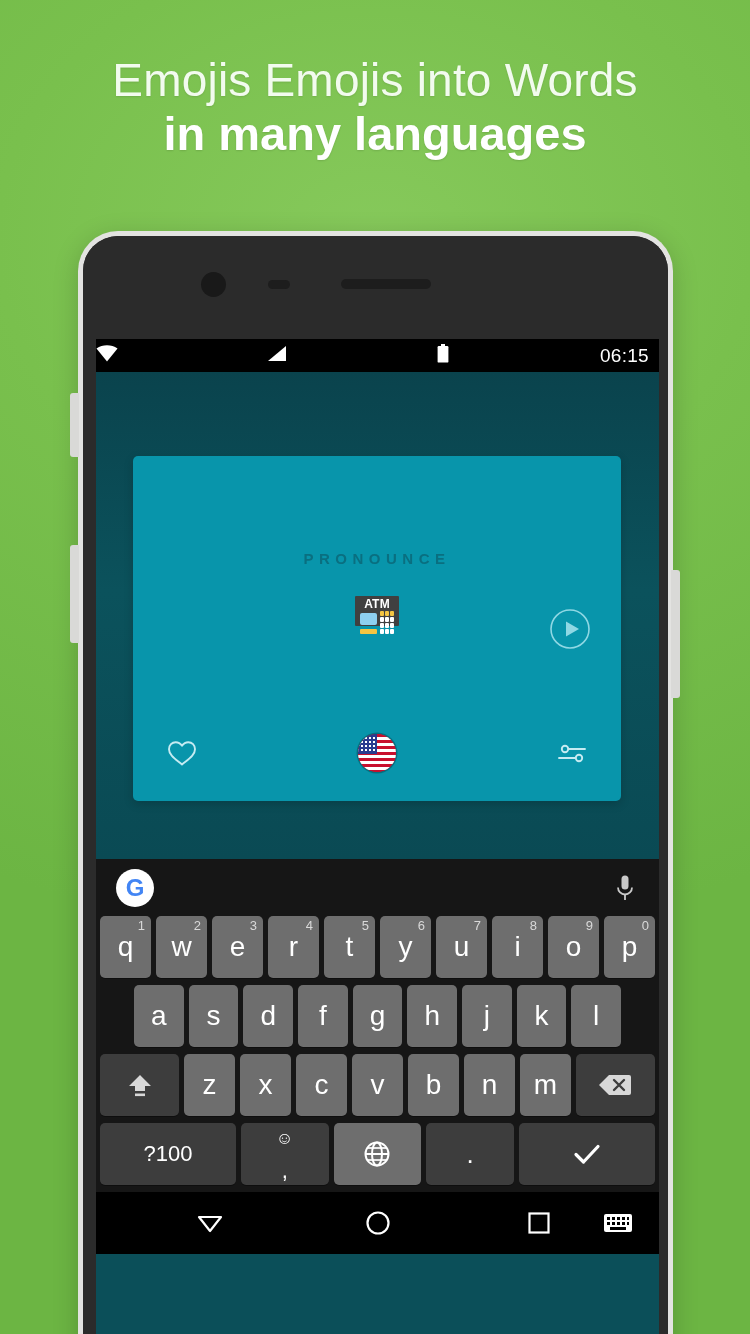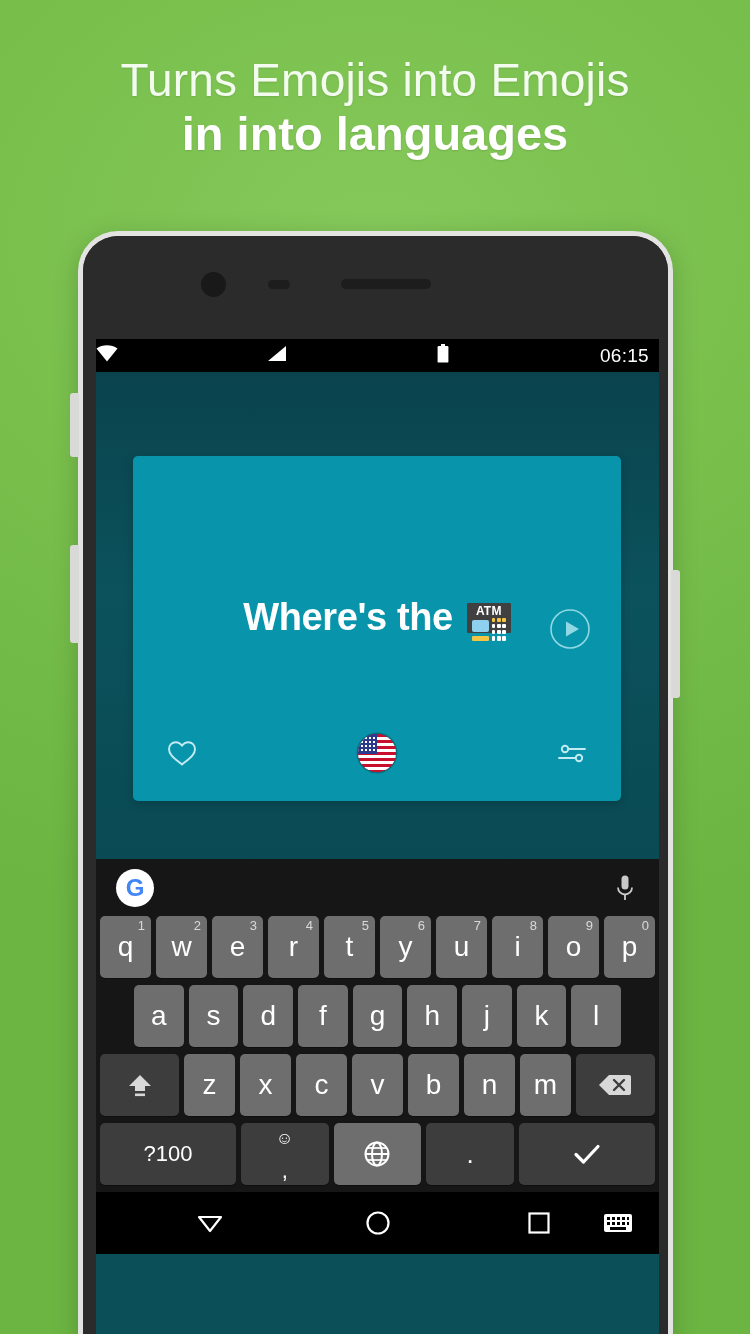--- a/index.html
+++ b/index.html
@@ -372,22 +372,22 @@
   #nav-keyboard-icon  { position:absolute; right: 26px; }
   #nav-bar { position: relative; }
   #nav-bar > * { display:flex; align-items:center; justify-content:center; }
 </style>
 </head>
 <body>
 
 <div id="promo-bg"></div>
 
 <div id="headline">
-  <span class="line1">Turns Emojis into Emojis</span>
-  <span class="line2">in into languages</span>
+  <span class="line1">Emojis Emojis into Words</span>
+  <span class="line2">in many languages</span>
 </div>
 
 <div id="side-btn-left-1" class="side-btn"></div>
 <div id="side-btn-left-2" class="side-btn"></div>
 <div id="side-btn-right-1" class="side-btn"></div>
 
 <div id="phone">
 
   <div id="phone-top">
     <div id="camera-icon"></div>
@@ -414,23 +414,23 @@
             <rect x="0.6" y="2" width="10.8" height="16.6" rx="1.2" fill="#ffffff"></rect>
           </svg>
       </span>
       <span id="status-time">06:15</span>
     </div>
 
     <div id="app-body">
 
       <div id="phrase-card">
 
+        <div id="card-section-label">PRONOUNCE</div>
 
         <div id="phrase-row">
-          <span id="phrase-text">Where's the</span>
           <span id="atm-emoji">
             <span class="atm-label">ATM</span>
             <span class="atm-screen"></span>
             <span class="atm-slot"></span>
             <span class="atm-keypad">
               <i class="y"></i>
                 <i class="y"></i>
                 <i class="y"></i>
               <i></i>
                 <i></i>

